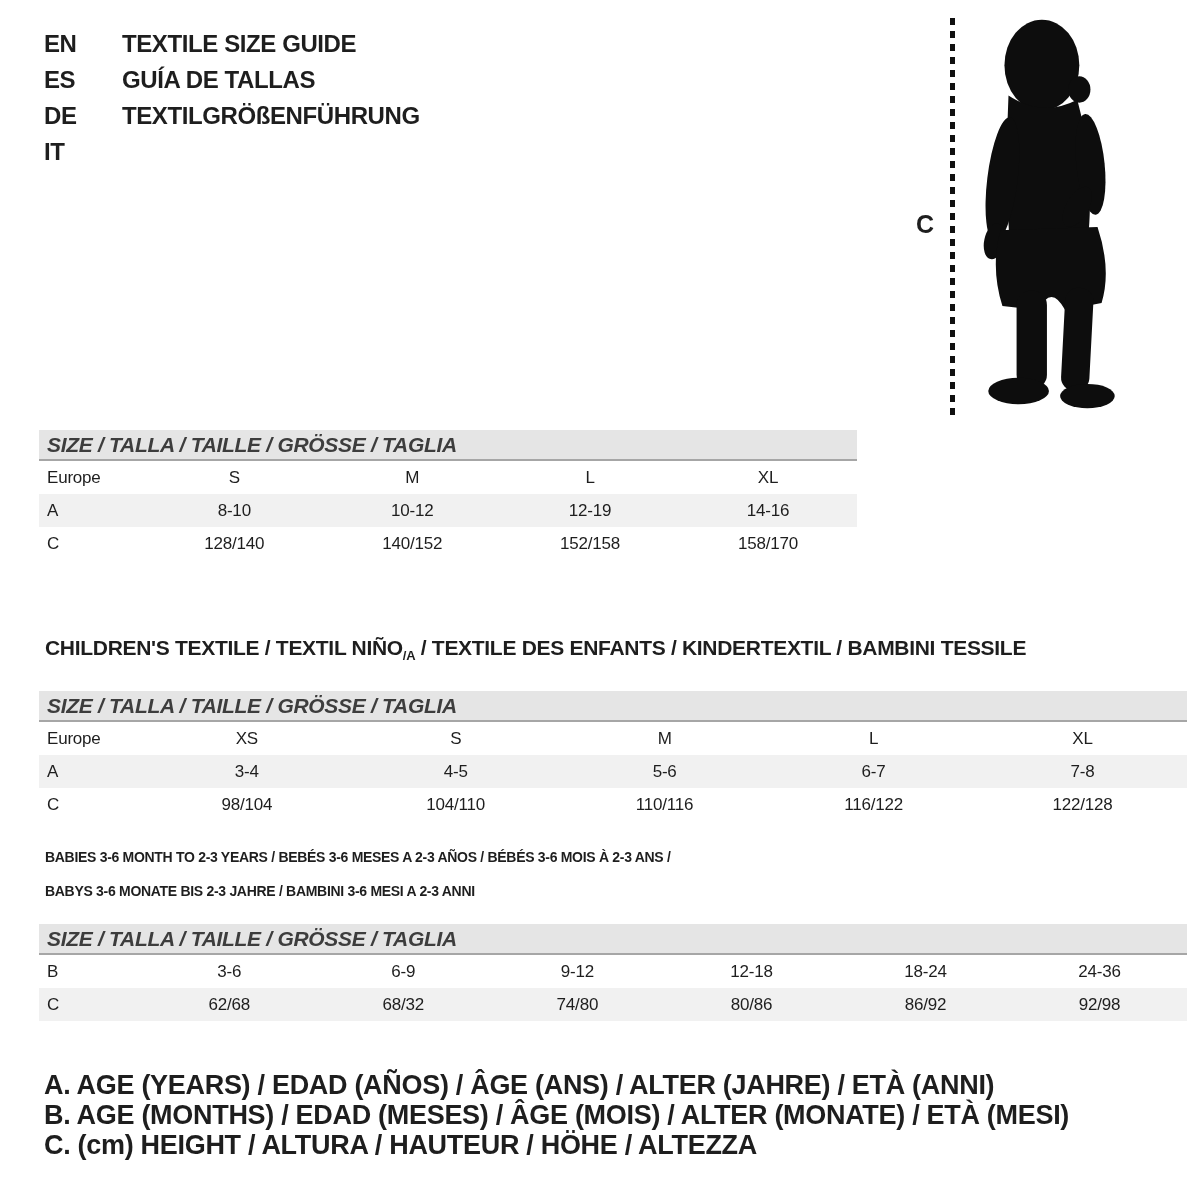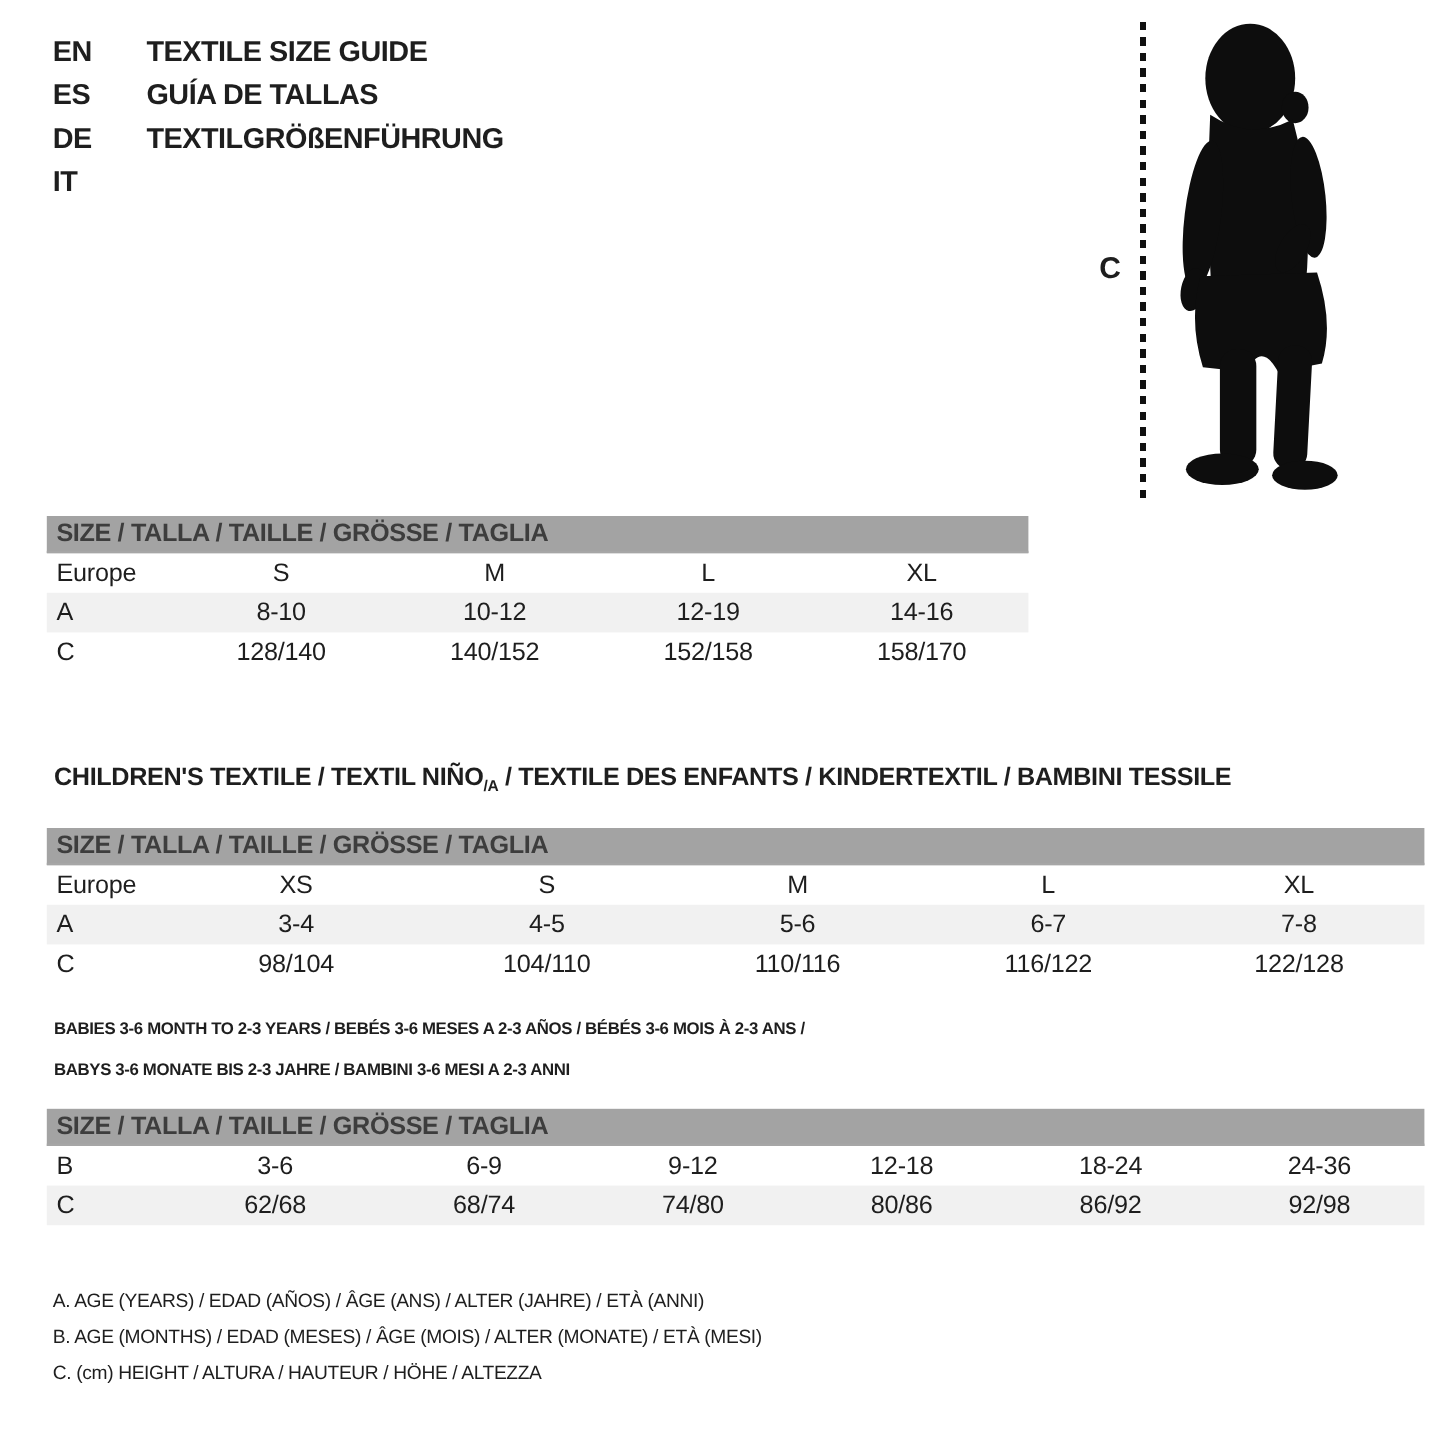--- a/index.html
+++ b/index.html
@@ -29,38 +29,38 @@
   .section{position:absolute;left:35px;}
   .sec-junior{top:430px;width:818px;}
   .sec-children{top:636px;width:1148px;}
   .sec-babies{top:840px;width:1148px;}
   .sec-title{font-size:21px;font-weight:700;letter-spacing:-0.3px;white-space:nowrap;padding-left:6px;}
   .sec-junior .sec-title,.sec-children .sec-title{margin-bottom:28px;}
   .sec-babies .title-line{font-size:14px;font-weight:700;letter-spacing:-0.3px;line-height:34px;white-space:nowrap;padding-left:6px;}
   .sec-babies .title-block{margin-bottom:16px;}
   .sub{font-size:13px;vertical-align:-5px;font-weight:700;}
 
-  .size-bar{height:31px;background:#a3a3a3;border-bottom:2px solid #a6a6a6;
+  .size-bar{height:31px;background:#e5e5e5;border-bottom:2px solid #a6a6a6;
     display:flex;align-items:center;padding-left:8px;box-sizing:border-box;
-    font-size:21px;font-weight:700;color:#3d3d3d;letter-spacing:-0.3px;}
+    font-size:21px;font-weight:700;color:#3d3d3d;letter-spacing:-0.3px;font-style:italic;}
 
-  .trow{display:flex;height:33px;align-items:center;font-size:21px;letter-spacing:-0.2px;}
+  .trow{display:flex;height:33px;align-items:center;font-size:17px;letter-spacing:-0.2px;}
   .trow.shaded{background:#f1f1f1;}
   .c0{padding-left:8px;box-sizing:border-box;text-align:left;}
   .cd{text-align:center;}
   .junior-t .c0{width:13%;flex:0 0 13%;}
   .junior-t .cd{width:21.75%;flex:0 0 21.75%;}
   .children-t .c0{width:9%;flex:0 0 9%;}
   .children-t .cd{width:18.2%;flex:0 0 18.2%;}
   .babies-t .c0{width:9%;flex:0 0 9%;}
   .babies-t .cd{width:15.16%;flex:0 0 15.16%;}
 
   
   .notes{position:absolute;left:40px;top:1070px;}
-  .note-line{font-size:16px;font-weight:400;line-height:30px;letter-spacing:-0.3px;white-space:nowrap;}
+  .note-line{font-size:27px;font-weight:700;line-height:30px;letter-spacing:-0.3px;white-space:nowrap;}
 </style>
 </head>
 <body>
 
 <div class="stage">
 
   <div class="langs">
     <div class="lang-row">
       <span class="lang-code">EN</span>
       <span class="lang-title">TEXTILE SIZE GUIDE</span>
@@ -165,21 +165,21 @@
         <div class="cd">3-6</div>
         <div class="cd">6-9</div>
         <div class="cd">9-12</div>
         <div class="cd">12-18</div>
         <div class="cd">18-24</div>
         <div class="cd">24-36</div>
       </div>
       <div class="trow shaded">
         <div class="c0">C</div>
         <div class="cd">62/68</div>
-        <div class="cd">68/74</div>
+        <div class="cd">68/32</div>
         <div class="cd">74/80</div>
         <div class="cd">80/86</div>
         <div class="cd">86/92</div>
         <div class="cd">92/98</div>
       </div>
     </div>
   </div>
 
   <div class="notes">
     <div class="note-line">A. AGE (YEARS) / EDAD (AÑOS) / ÂGE (ANS) / ALTER (JAHRE) / ETÀ (ANNI)</div>

